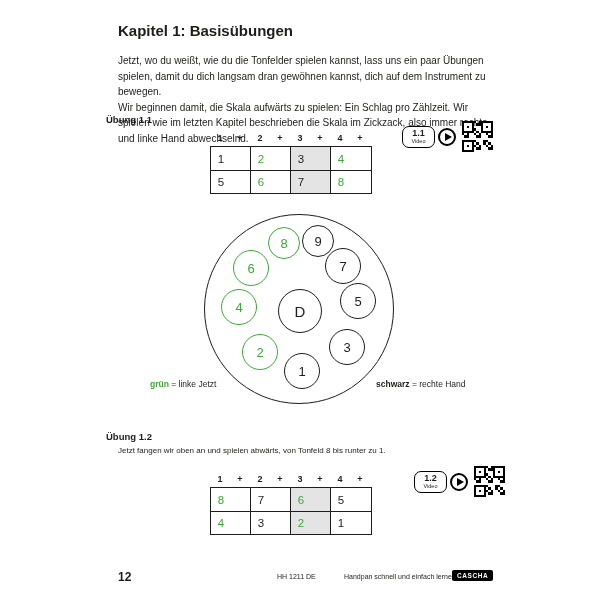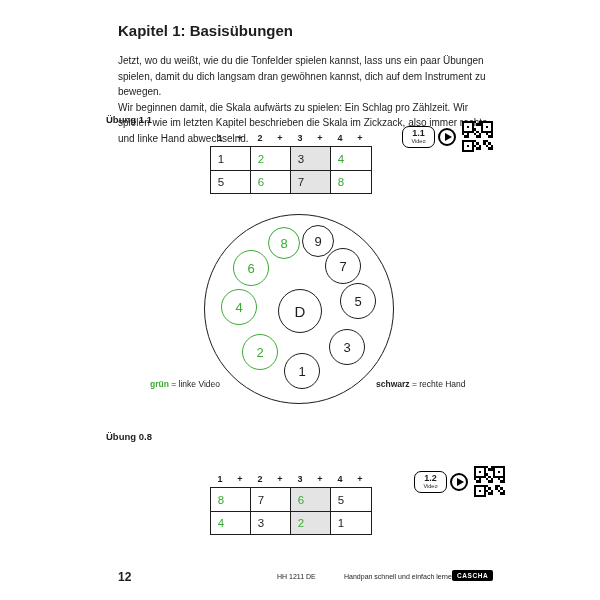--- a/index.html
+++ b/index.html
@@ -179,27 +179,28 @@
       <div class="tone right" style="width: 36px; height: 36px; left: 124px; top: 114px;">3</div>
       <div class="tone left" style="width: 36px; height: 36px; left: 16px; top: 74px;">4</div>
       <div class="tone right" style="width: 36px; height: 36px; left: 135px; top: 68px;">5</div>
       <div class="tone left" style="width: 36px; height: 36px; left: 28px; top: 35px;">6</div>
       <div class="tone right" style="width: 36px; height: 36px; left: 120px; top: 33px;">7</div>
       <div class="tone left" style="width: 32px; height: 32px; left: 63px; top: 12px;">8</div>
       <div class="tone right" style="width: 32px; height: 32px; left: 97px; top: 10px;">9</div>
     </div>
 
   <div class="legend" style="left:150px;top:379px">
-    <span class="term green">grün</span><span> = linke Video</span>
+    <span class="term green">grün</span><span> = linke Jetzt</span>
   </div>
   <div class="legend" style="left:376px;top:379px">
     <span class="term">schwarz</span><span> = rechte Hand</span>
   </div>
 
-  <div class="ex-title" style="top:431px">Übung 0.8</div>
+  <div class="ex-title" style="top:431px">Übung 1.2</div>
+  <div class="ex-desc" style="top:446px">Jetzt fangen wir oben an und spielen abwärts, von Tonfeld 8 bis runter zu 1.</div>
 
   <div class="media" style="top:466px;left:414px">
     <div class="video-badge">
       <div class="vb-num">1.2</div>
       <div class="vb-label">Video</div>
     </div>
     <div class="play">
         <span class="tri"></span>
       </div>
     <div class="qr"><svg viewBox="0 0 13 13" width="100%" height="100%" shape-rendering="crispEdges" fill="#000">

